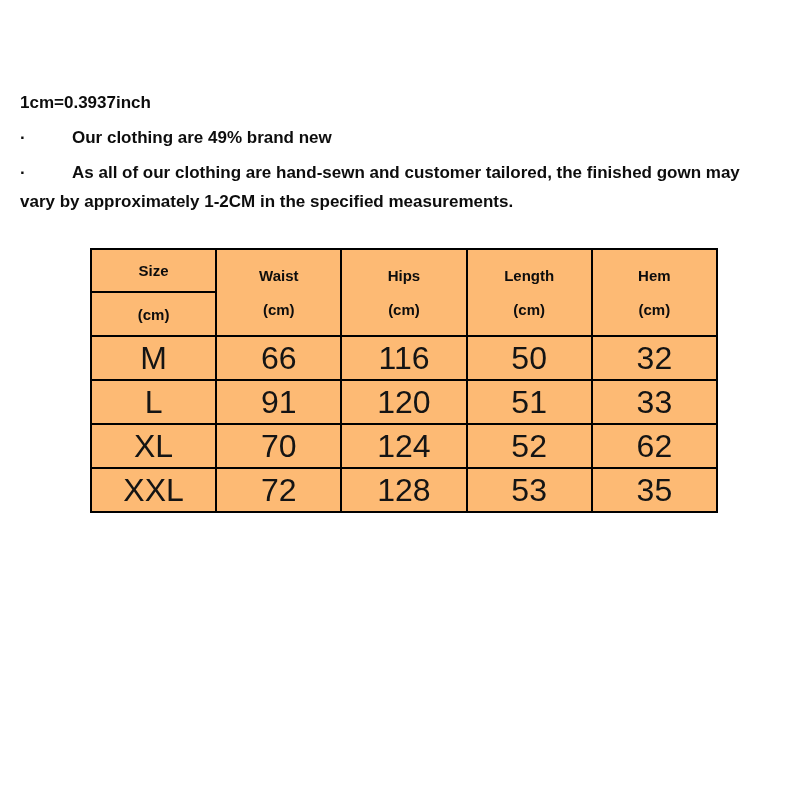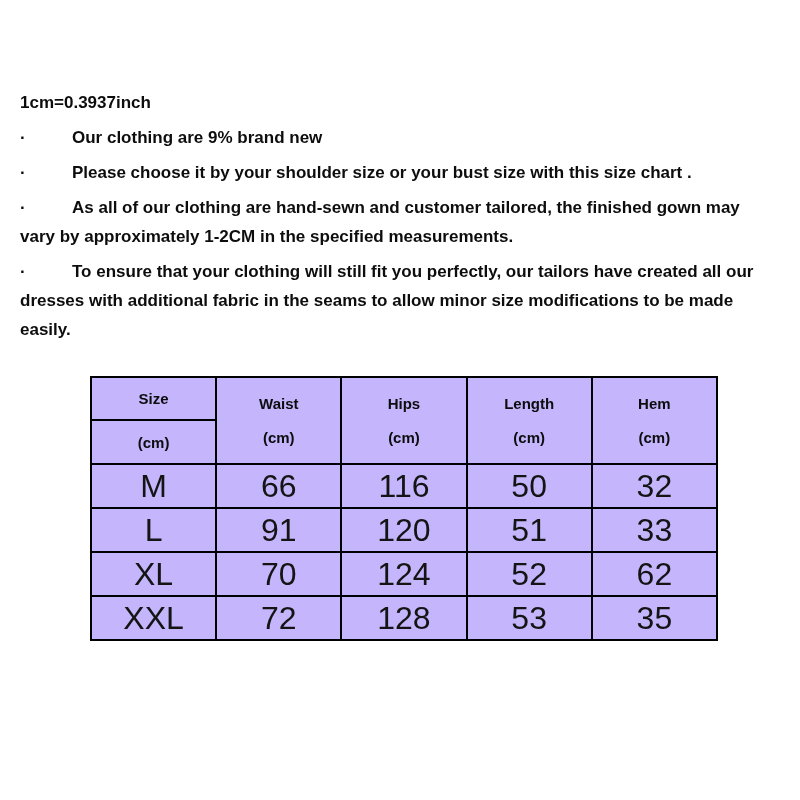--- a/index.html
+++ b/index.html
@@ -31,21 +31,21 @@
     table-layout: fixed;
     width: 628px;
     margin: 32px 0 0 70px;
   }
   table.size-chart th,
   table.size-chart td {
     border: 2px solid #000;
     text-align: center;
     vertical-align: middle;
     padding: 0;
-    background: #c4b5fd;
+    background: #fdba74;
   }
   table.size-chart col { width: 20%; }
   thead th {
     font-size: 15px;
     font-weight: bold;
     color: #0d0d0d;
   }
   tr.r-size th { height: 43px; }
   tr.r-unit th { height: 44px; }
   th.merged .h-label, th.merged .h-unit { line-height: 34px; }
@@ -57,27 +57,25 @@
   }
 </style>
 </head>
 <body>
 
 <div class="content">
 
   <p class="tline">1cm=0.3937inch</p>
 
 
-  <p class="bullet"><span class="dot">·</span><span>Our clothing are 9% brand new</span></p>
+  <p class="bullet"><span class="dot">·</span><span>Our clothing are 49% brand new</span></p>
 
-  <p class="bullet"><span class="dot">·</span><span>Please choose it by your shoulder size or your bust size with this size chart .</span></p>
 
   <p class="bullet"><span class="dot">·</span><span>As all of our clothing are hand-sewn and customer tailored, the finished gown may vary by approximately 1-2CM in the specified measurements.</span></p>
 
-  <p class="bullet"><span class="dot">·</span><span>To ensure that your clothing will still fit you perfectly, our tailors have created all our dresses with additional fabric in the seams to allow minor size modifications to be made easily.</span></p>
 
   <table class="size-chart">
     <colgroup>
         <col>
         <col>
         <col>
         <col>
         <col>
       </colgroup>
     <thead>

